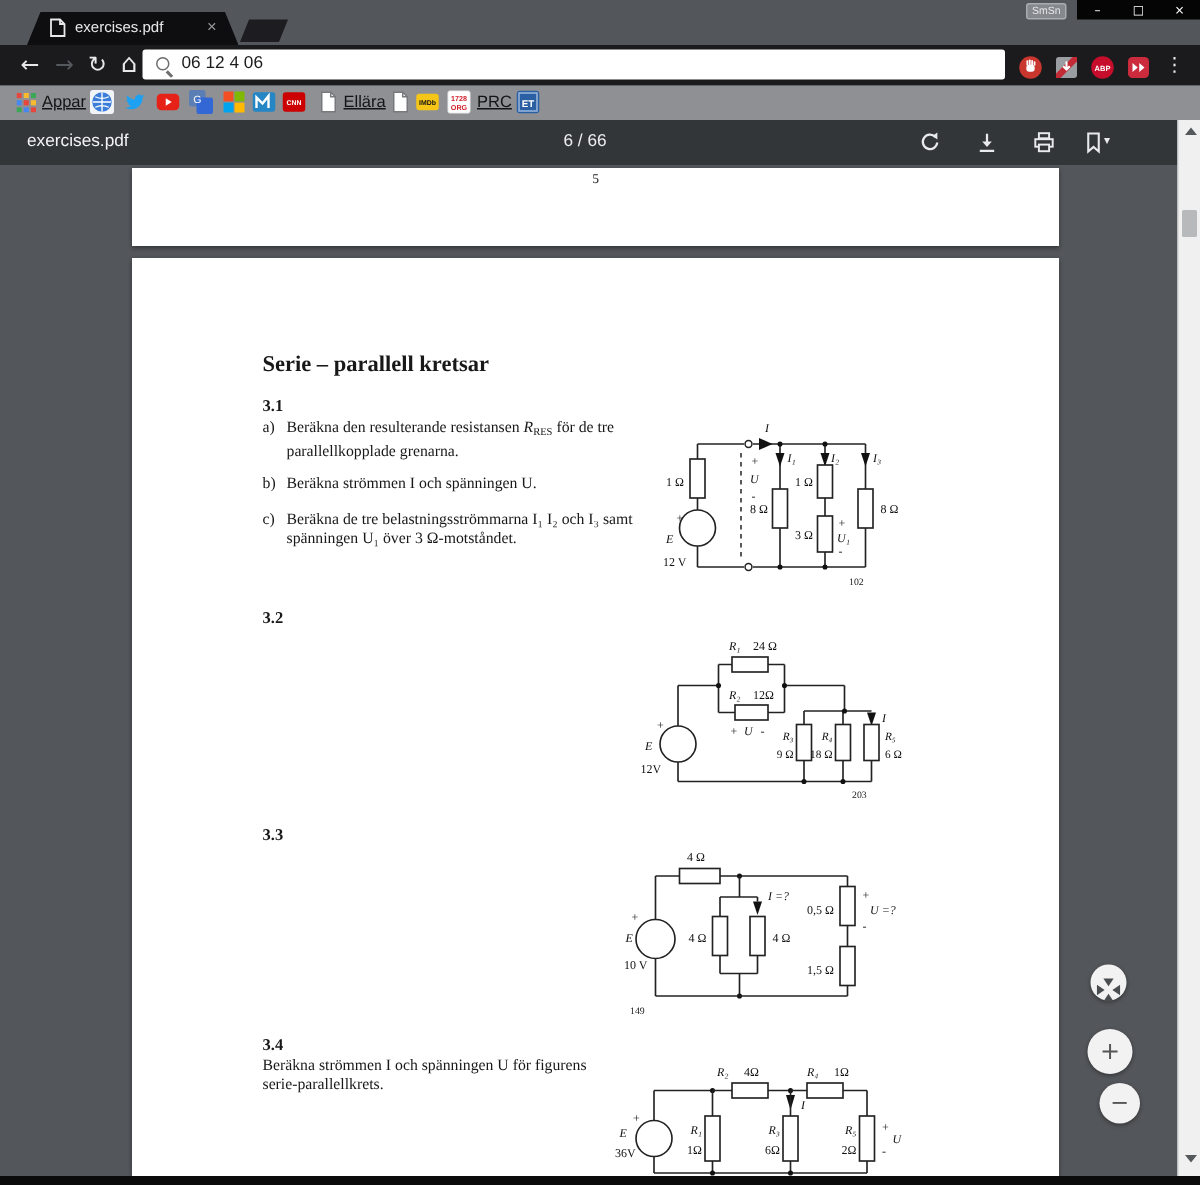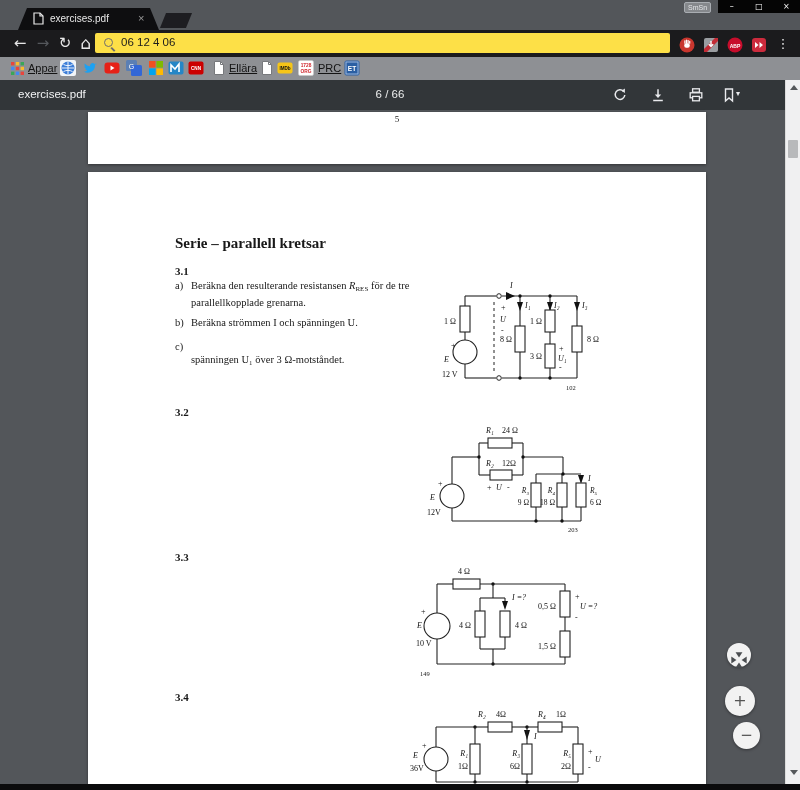--- a/index.html
+++ b/index.html
@@ -20,21 +20,21 @@
   .watermark{left:684px;top:2px;font-size:7px;color:#e3e5e8;background:#85888c;border:1px solid #a9adb2;border-radius:2px;padding:0 3px;line-height:9px;}
   
   .tab{left:18px;top:8px;width:141px;height:22px;background:#0e0e10;clip-path:polygon(0 100%,9px 0,132px 0,141px 100%);}
   .tabfav{left:33px;top:12px;}
   .tabtitle{left:50px;top:13px;font-size:10px;color:#e8e8e8;}
   .tabclose{left:138px;top:12px;font-size:11px;color:#9a9a9a;line-height:12px;}
   .tabghost{left:163px;top:13px;width:26px;height:15px;background:#1d1d21;transform:skewX(-22deg);}
   
   .navbar{left:0;top:30px;width:800px;height:27px;background:#1b1b1d;}
   .navic{top:33px;width:20px;height:20px;color:#e8e8e8;font-size:15px;line-height:20px;text-align:center;font-family:"DejaVu Sans",sans-serif;}
-  .addr{left:95px;top:33px;width:575px;height:20px;background:#fde047;border-radius:2px;text-align:right;}
+  .addr{left:95px;top:33px;width:575px;height:20px;background:#ffffff;border-radius:2px;text-align:right;}
   .mag{left:9px;top:5px;width:7px;height:7px;border:1.5px solid #6d6d6d;border-radius:50%;}
   .mag:after{content:"";position:absolute;left:7px;top:8px;width:1.6px;height:5px;background:#6d6d6d;transform:rotate(-45deg);}
   .addrval{left:26px;top:3px;font-size:11.5px;color:#1c1c1c;}
   .ext{top:37px;width:16px;height:16px;}
   .menudots{left:774px;top:34px;width:18px;height:20px;color:#e8e8e8;font-size:13px;line-height:20px;text-align:center;font-family:"DejaVu Sans",sans-serif;}
   
   .bmbar{left:0;top:57px;width:800px;height:23px;background:#8e9094;}
   .bm{top:60px;width:16px;height:16px;}
   .bmlabel{top:62px;font-size:11px;color:#141414;text-decoration:underline;}
   
@@ -244,21 +244,21 @@
       <div class="abs doct body item" style="top:107px">
         <span class="lbl">a)</span>
         <div class="txt"><span>Beräkna den resulterande resistansen </span><span class="vit">R</span><span class="sub">RES</span><span> för de tre</span><br><span>parallellkopplade grenarna.</span></div>
       </div>
       <div class="abs doct body item" style="top:144px">
         <span class="lbl">b)</span>
         <div class="txt">Beräkna strömmen I och spänningen U.</div>
       </div>
       <div class="abs doct body item" style="top:168px">
         <span class="lbl">c)</span>
-        <div class="txt"><br><span>spänningen U₁ över 3 Ω-motståndet.</span></div>
+        <div class="txt"><span>Beräkna de tre belastningsströmmarna I₁ I₂ och I₃ samt</span><br><span>spänningen U₁ över 3 Ω-motståndet.</span></div>
       </div>
 
       <svg class="abs" style="left:352px;top:106px" width="250" height="120" viewBox="0 0 250 120">
         <line class="w" x1="25" y1="18" x2="56" y2="18"></line>
           <circle class="term" cx="59" cy="18" r="2.3"></circle>
           <line class="w" x1="62" y1="18" x2="137" y2="18"></line>
         <polygon class="ar" points="66,14 66,22 75,18"></polygon>
         <text class="it" x="70" y="10">I</text>
         <line class="w" x1="25" y1="18" x2="25" y2="28"></line>
           <rect class="r" x="20" y="28" width="10" height="26"></rect>
@@ -393,20 +393,21 @@
         <line class="w" x1="150" y1="58" x2="150" y2="72"></line>
           <rect class="r" x="145" y="72" width="10" height="26"></rect>
           <line class="w" x1="150" y1="98" x2="150" y2="105"></line>
         <text x="141" y="90" text-anchor="end">1,5 Ω</text>
         <line class="w" x1="22" y1="80" x2="22" y2="105"></line>
           <line class="w" x1="22" y1="105" x2="150" y2="105"></line>
         <text class="fig" x="5" y="117">149</text>
       </svg>
 
       <div class="abs doct exnum" style="top:519px">3.4</div>
+      <div class="abs doct body" style="top:532px"><span>Beräkna strömmen I och spänningen U för figurens</span><br><span>serie-parallellkrets.</span></div>
 
       <svg class="abs" style="left:320px;top:522px" width="282" height="93" viewBox="0 0 282 93">
         <circle class="src" cx="28" cy="65" r="12"></circle>
         <text x="14" y="54">+</text>
         <text class="it" x="5" y="64">E</text>
         <text x="2" y="77">36V</text>
         <line class="w" x1="28" y1="53" x2="28" y2="33"></line>
           <line class="w" x1="28" y1="33" x2="67" y2="33"></line>
         <circle class="dot" cx="67" cy="33" r="1.7"></circle>
         <line class="w" x1="67" y1="33" x2="67" y2="50"></line>

